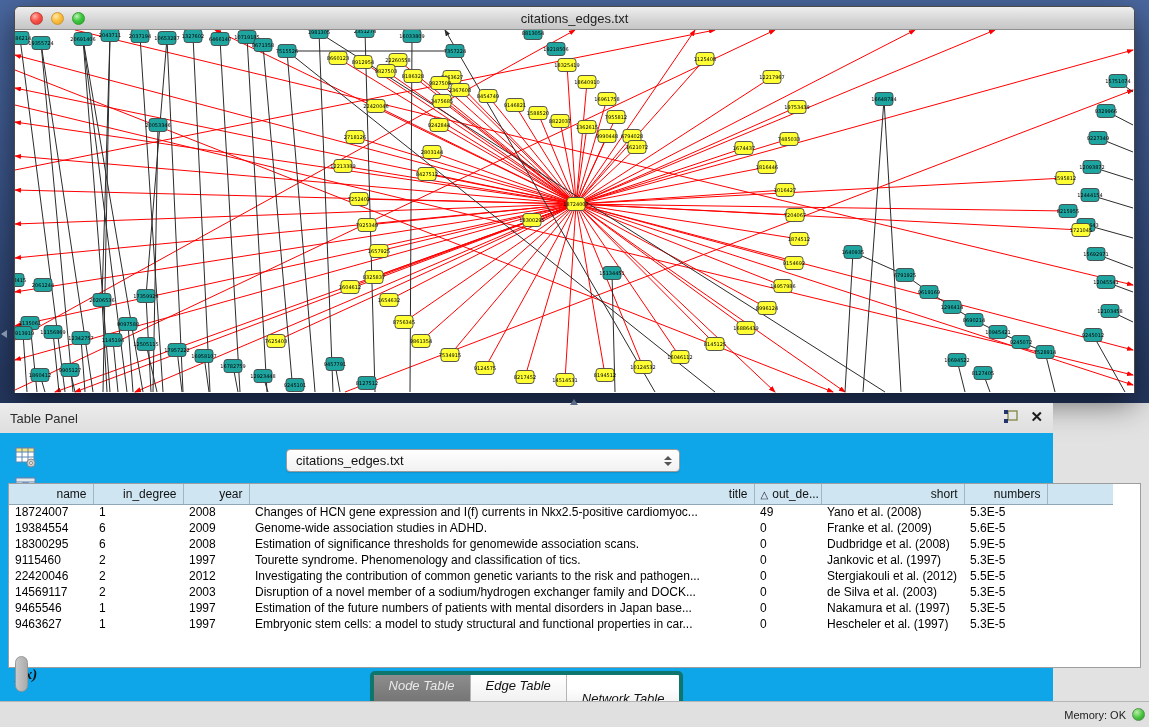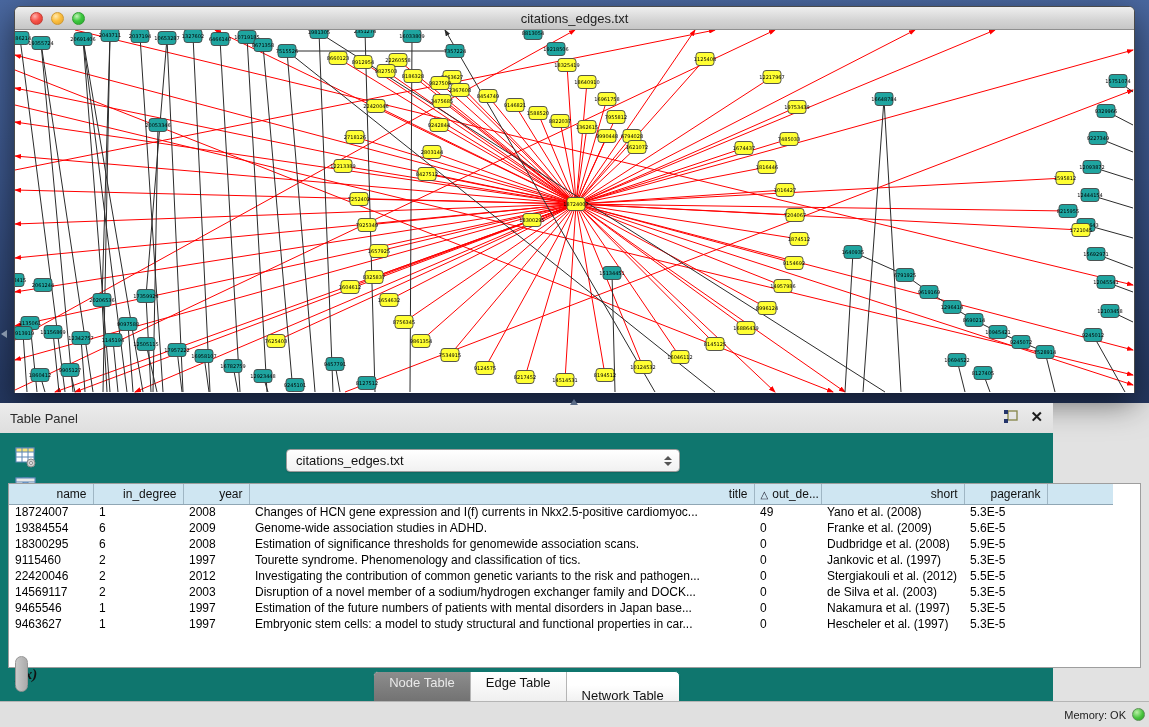--- a/index.html
+++ b/index.html
@@ -27,21 +27,21 @@
   .light { width:13px; height:13px; border-radius:50%; cursor:pointer; }
   .light.red   { background:radial-gradient(circle at 35% 30%,#ffb3ad 0%,#f8544a 45%,#d8352c 100%); border:1px solid #c53e35; }
   .light.yellow{ background:radial-gradient(circle at 35% 30%,#ffe9b0 0%,#fcbf3f 45%,#e0a02c 100%); border:1px solid #cf9a33; }
   .light.green { background:radial-gradient(circle at 35% 30%,#c4f2b8 0%,#3ec93f 45%,#27a32d 100%); border:1px solid #2f9e31; }
   .gcanvas { position:absolute; left:0; top:23px; width:1119px; height:363px;
     background:#ffffff; overflow:hidden; }
   .gcanvas svg { display:block; }
 
   
   .tpanel { position:absolute; left:0; top:403px; width:1053px; height:324px;
-    background:#0f766e; }
+    background:#0ea5e9; }
   .tpanel-bar { height:30px; display:flex; align-items:center; position:relative;
     background:linear-gradient(180deg,#ececec,#dedede); }
   .tpanel-title { font-size:13px; color:#2c2c2c; padding-left:10px; }
   .resize-grip { position:absolute; left:570px; top:-4px; width:0; height:0;
     border-left:4px solid transparent; border-right:4px solid transparent;
     border-bottom:6px solid #5a6b86; cursor:ns-resize; }
   .float-btn { position:absolute; right:34px; top:7px; width:16px; height:14px; cursor:pointer; }
   .close-btn { position:absolute; right:10px; top:4px; font-size:15px; font-weight:bold;
     color:#1c1c1c; cursor:pointer; line-height:20px; }
 
@@ -77,22 +77,22 @@
   col.c-name{width:84px} col.c-indeg{width:90px} col.c-year{width:66px}
   col.c-title{width:505px} col.c-out{width:67px} col.c-short{width:143px}
   col.c-pr{width:83px} col.c-fill{width:66px}
   .vsep { width:1px; background:#c3c3c3; }
   .scrollzone { width:28px; position:relative; border-left:1px solid #d0d0d0; background:#fbfbfb; }
   .thumb { position:absolute; left:5px; top:24px; width:13px; height:36px;
     border-radius:7px; background:linear-gradient(90deg,#c9c9c9,#ababab);
     border:1px solid #969696; cursor:pointer; }
 
   .tabs-row { position:absolute; left:0; right:0; top:268px; display:flex; justify-content:center; }
-  .seg { display:flex; border:1px solid #0f766e; border-radius:5px; overflow:hidden;
-    background:#fff; box-shadow:0 1px 1px rgba(0,0,0,.15); }
+  .seg { display:flex; border:4px solid #0f766e; border-radius:5px; overflow:hidden;
+    background:#fff; box-shadow:0 1px 1px rgba(0,0,0,.15);font-style:italic; }
   .seg-item { padding:3px 15px; font-size:13px; color:#111; cursor:pointer;
     background:linear-gradient(180deg,#ffffff,#ededed); border-right:1px solid #b5b5b5; }
   .seg-item:last-child { border-right:none;margin-top:13px; }
   .seg-item.selected { background:linear-gradient(180deg,#8d8d8d,#6e6e6e); color:#e9e9e9; }
 
   .statusbar { position:absolute; left:0; bottom:0; width:1149px; height:26px;
     border-top:1px solid #b5b5b5; background:#e0e0e0;
     display:flex; align-items:center; justify-content:flex-end; padding-right:4px; gap:6px; }
   .mem-label { font-size:11px; color:#222; }
   .mem-dot { width:13px; height:13px; border-radius:50%;
@@ -871,21 +871,21 @@
             <col class="c-fill">
         </colgroup>
         <thead>
             <tr id="attr-head">
               <th>name</th>
               <th>in_degree</th>
               <th>year</th>
               <th>title</th>
               <th class="sorted"><span class="sort-tri">△</span>out_de...</th>
               <th>short</th>
-              <th>pagerank</th>
+              <th>numbers</th>
               <th></th>
             </tr>
           </thead>
         <tbody id="attr-body">
             <tr>
               <td>18724007</td>
               <td>1</td>
               <td>2008</td>
               <td>Changes of HCN gene expression and I(f) currents in Nkx2.5-positive cardiomyoc...</td>
               <td>49</td>

